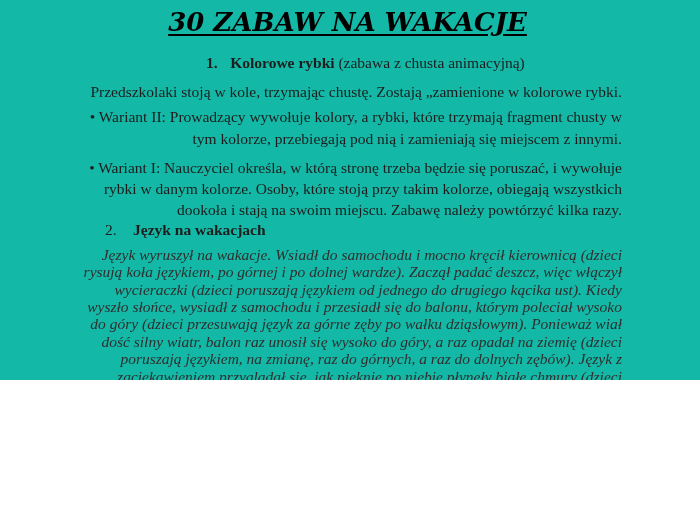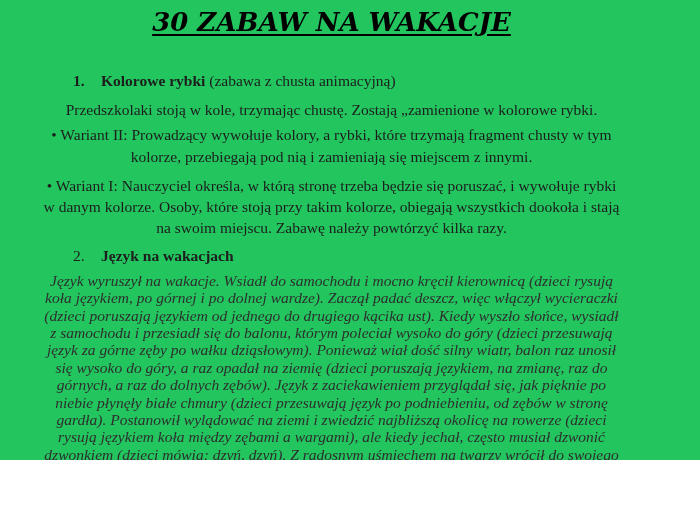--- a/index.html
+++ b/index.html
@@ -3,24 +3,24 @@
 <meta charset="utf-8">
 <style>
   html, body {
     margin: 0;
     padding: 0;
     background: #ffffff;
   }
   .page {
     position: relative;
     width: 700px;
-    height: 460px;
+    height: 380px;
     box-sizing: border-box;
-    background: #22c55e;
-    padding: 6px 78px 0 41px;
+    background: #14b8a6;
+    padding: 6px 78px 0 73px;
     overflow: hidden;
     font-family: "Liberation Serif", serif;
     color: #1d1d1d;
   }
   .doc-title {
     margin: 0;
     text-align: center;
     font-family: "DejaVu Serif", serif;
     font-style: italic;
     font-weight: bold;
@@ -29,33 +29,33 @@
     color: #000000;
     text-decoration: underline;
     text-underline-offset: 3px;
   }
   .list-item {
     margin: 0;
     padding-left: 32px;
     font-size: 15.5px;
     line-height: 17px;
   }
-  .list-item.first { margin-top: 34px; }
-  .list-item.second { margin-top: 8px; }
+  .list-item.first { margin-top: 16px; text-align: center; }
+  .list-item.second { }
   .num {
     display: inline-block;
     min-width: 19px;
     margin-right: 9px;
   }
   .bold { font-weight: bold; }
   .para {
     margin: 0;
     font-size: 15.5px;
     line-height: 21.3px;
-    text-align: center;
+    text-align: right;
   }
   .gap-a { margin-top: 10px; }
   .gap-b { margin-top: 8px; }
   .gap-c { margin-top: 4px; }
   .story {
     margin-top: 8px;
     font-style: italic;
     line-height: 17.4px;
     color: #2e2e2e;
   }

